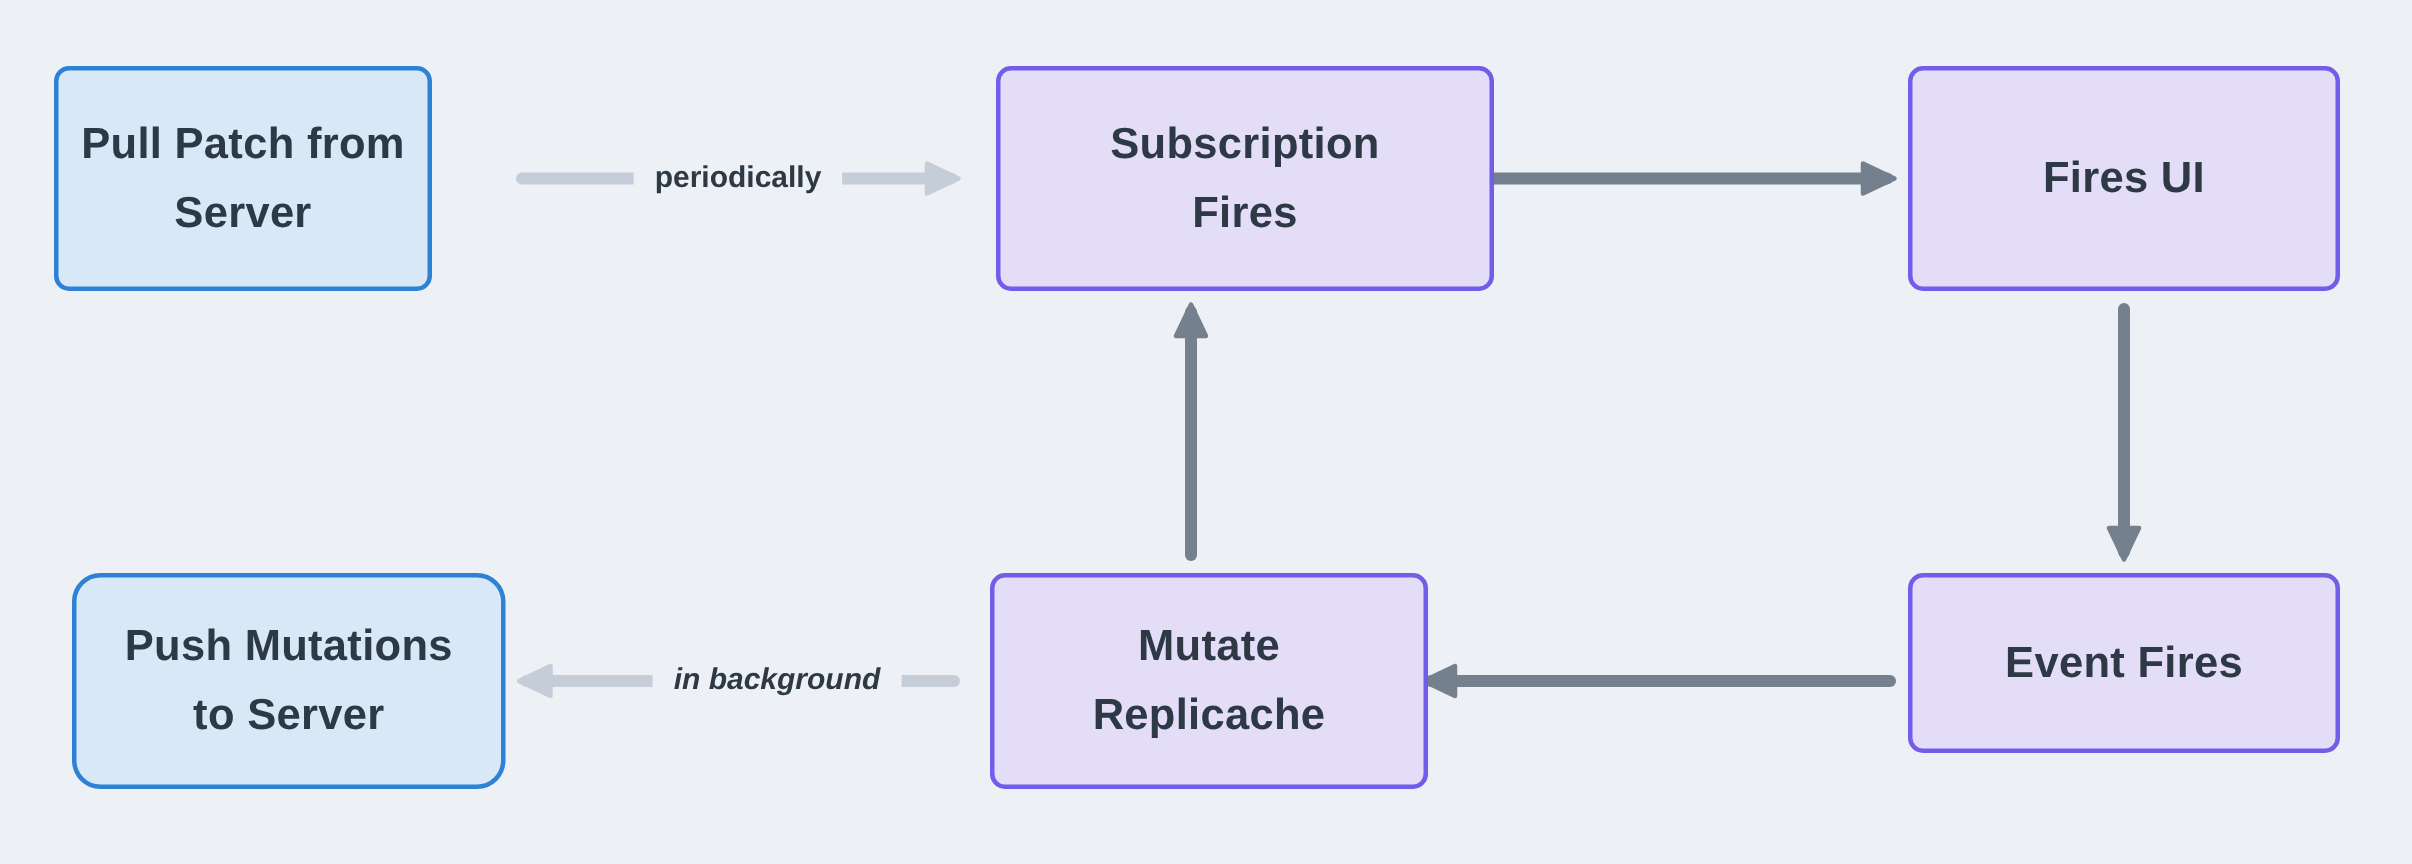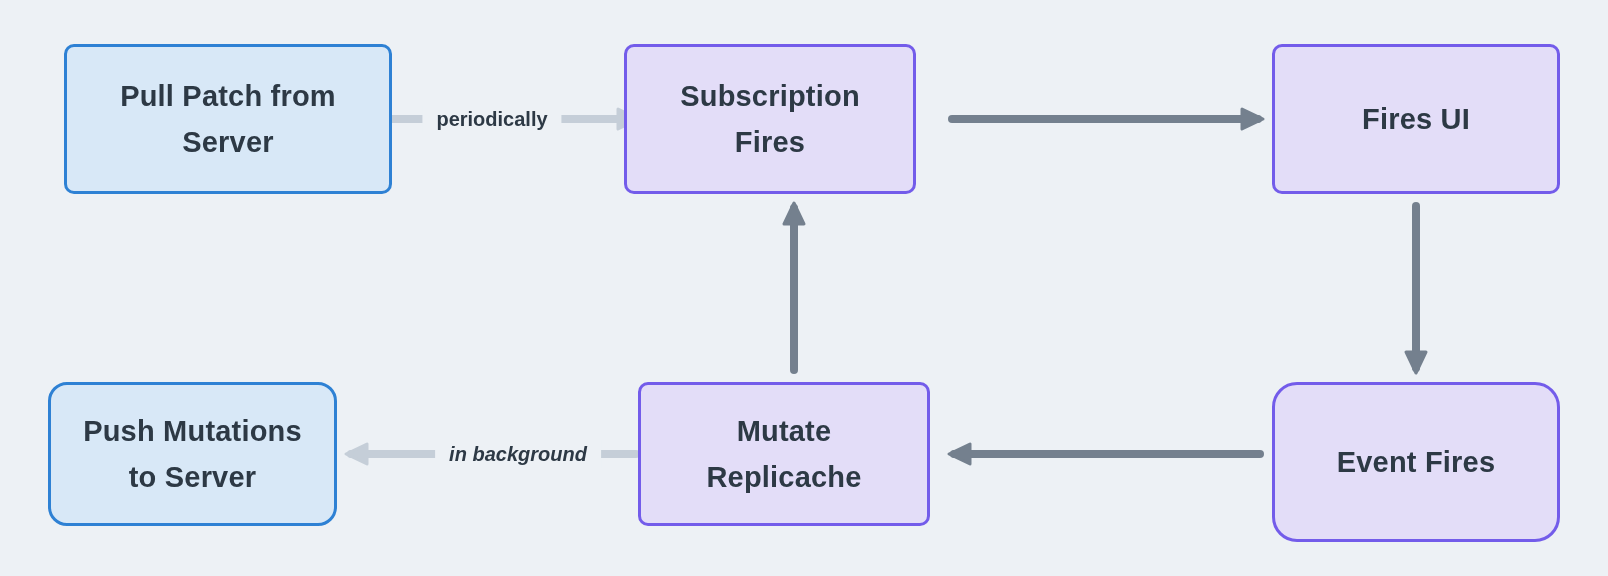--- a/index.html
+++ b/index.html
@@ -72,44 +72,44 @@
         </marker>
       </defs>
       <line x1="348" y1="119" x2="634" y2="119" stroke="#c5ced8" stroke-width="8" stroke-linecap="round" marker-end="url(#head-light)"></line>
       <line x1="952" y1="119" x2="1258" y2="119" stroke="#74808e" stroke-width="8" stroke-linecap="round" marker-end="url(#head-dark)"></line>
       <line x1="1416" y1="206" x2="1416" y2="368" stroke="#74808e" stroke-width="8" stroke-linecap="round" marker-end="url(#head-dark)"></line>
       <line x1="1260" y1="454" x2="954" y2="454" stroke="#74808e" stroke-width="8" stroke-linecap="round" marker-end="url(#head-dark)"></line>
       <line x1="794" y1="370" x2="794" y2="208" stroke="#74808e" stroke-width="8" stroke-linecap="round" marker-end="url(#head-dark)"></line>
       <line x1="636" y1="454" x2="351" y2="454" stroke="#c5ced8" stroke-width="8" stroke-linecap="round" marker-end="url(#head-light)"></line>
     </svg>
 
-  <div class="node blue" style="left: 64px; top: 44px; width: 328px; height: 150px;">
+  <div class="node blue" style="left: 36px; top: 44px; width: 252px; height: 150px;">
     <span class="node-label">Pull Patch from
 Server</span>
   </div>
 
-  <div class="node purple" style="left: 624px; top: 44px; width: 292px; height: 150px;">
+  <div class="node purple" style="left: 664px; top: 44px; width: 332px; height: 150px;">
     <span class="node-label">Subscription
 Fires</span>
   </div>
 
   <div class="node purple" style="left: 1272px; top: 44px; width: 288px; height: 150px;">
     <span class="node-label">Fires UI</span>
   </div>
 
   <div class="node blue" style="left: 48px; top: 382px; width: 289px; height: 144px; border-radius: 19px;">
     <span class="node-label">Push Mutations
 to Server</span>
   </div>
 
-  <div class="node purple" style="left: 638px; top: 382px; width: 292px; height: 144px;">
+  <div class="node purple" style="left: 660px; top: 382px; width: 292px; height: 144px;">
     <span class="node-label">Mutate
 Replicache</span>
   </div>
 
-  <div class="node purple" style="left: 1272px; top: 382px; width: 288px; height: 160px; border-radius: 25px;">
+  <div class="node purple" style="left: 1272px; top: 382px; width: 288px; height: 120px;">
     <span class="node-label">Event Fires</span>
   </div>
 
   <div class="edge-label" style="left: 492px; top: 119px;">periodically</div>
   <div class="edge-label" style="left: 518px; top: 454px; font-style: italic;">in background</div>
 
 </div>
 
 </body></html>

